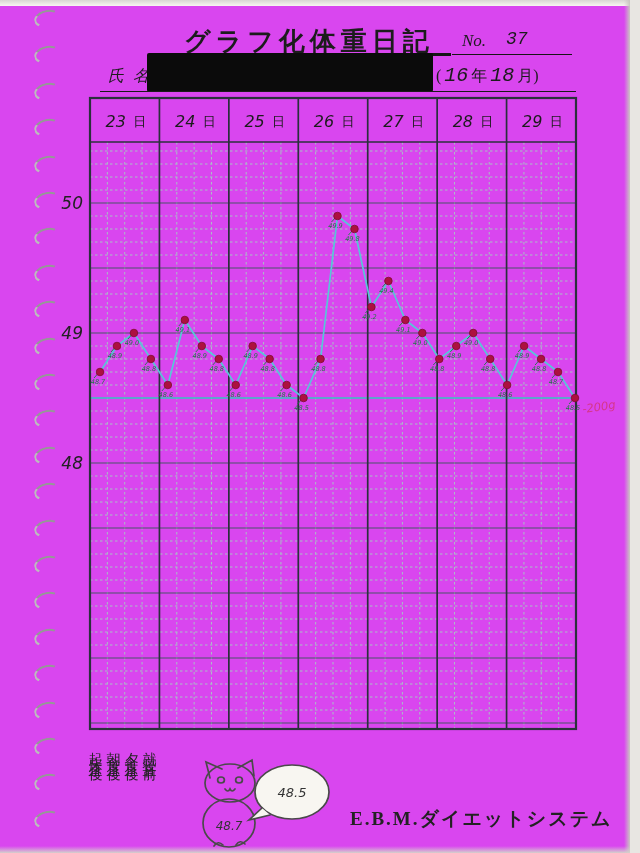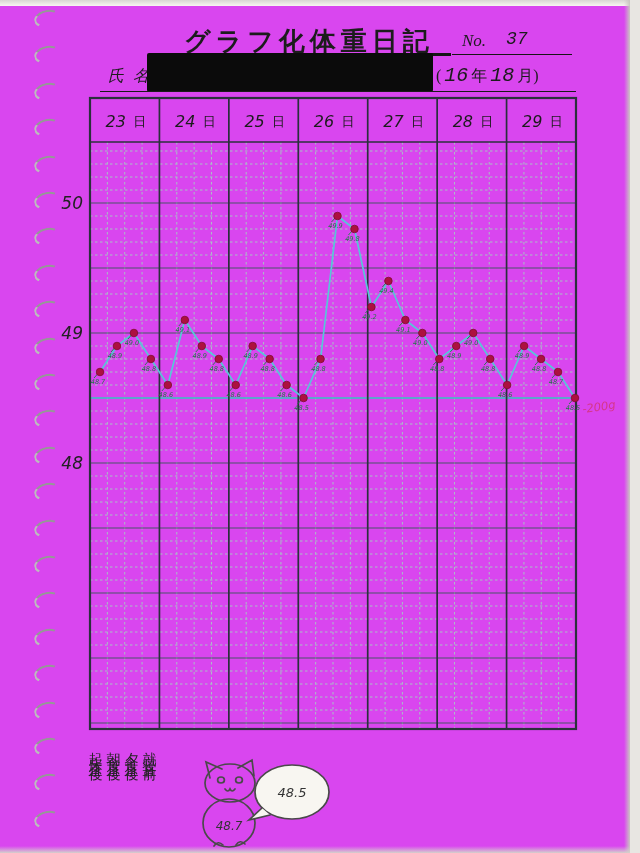--- a/index.html
+++ b/index.html
@@ -287,13 +287,14 @@
       <ellipse cx="37" cy="67" rx="26" ry="24"></ellipse>
       <path d="M22,90 q4,-6 9,-1"></path>
       <path d="M44,89 q4,-6 9,-1"></path>
       <ellipse cx="100" cy="36" rx="37" ry="27" fill="#f8f6f1"></ellipse>
       <path d="M70,52 L57,64 L78,59" fill="#f8f6f1"></path>
     </g>
     <text x="37" y="74" text-anchor="middle" font-size="12" fill="#333" font-family="DejaVu Sans, sans-serif" font-style="italic">48.7</text>
     <text x="100" y="41" text-anchor="middle" font-size="13" fill="#333" font-family="DejaVu Sans, sans-serif" font-style="italic">48.5</text>
   </svg>
 
+  <div class="abs footer-brand">E.B.M.ダイエットシステム</div>
 </div>
 
 </body></html>

